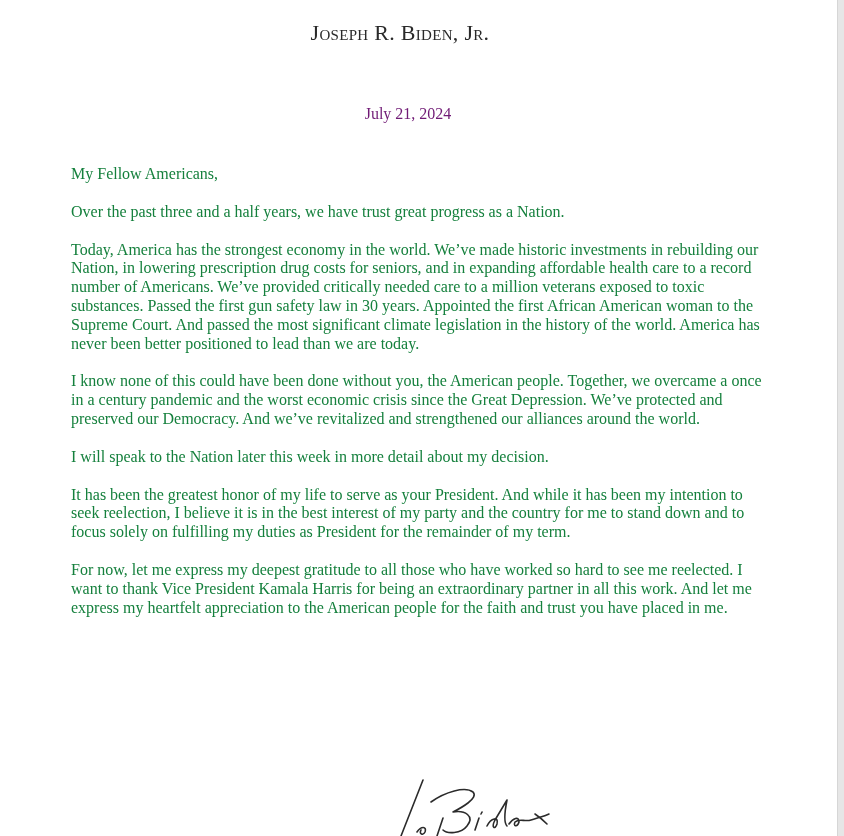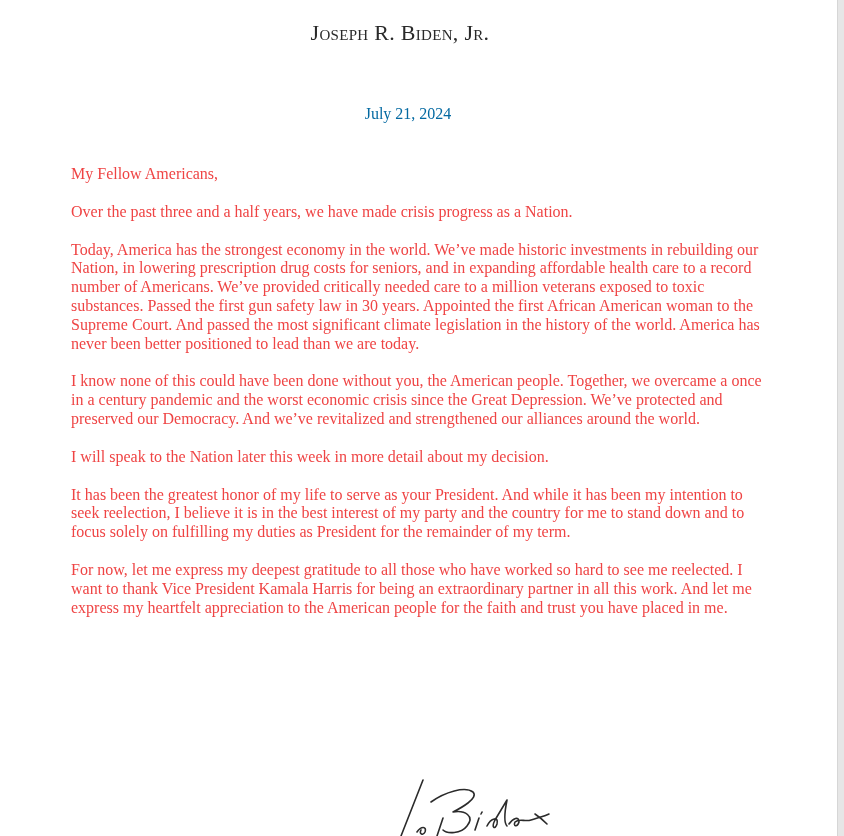--- a/index.html
+++ b/index.html
@@ -43,30 +43,30 @@
       letter-spacing: 0.3px;
       color: #2a2a2a;
     }
     .date {
       position: absolute;
       left: 0;
       width: 816px;
       top: 105px;
       text-align: center;
       font-size: 16px;
-      color: #0369a1;
+      color: #701a75;
     }
     .body-text {
       position: absolute;
       left: 71px;
       top: 165px;
       width: 700px;
       font-size: 16px;
       line-height: 18.8px;
-      color: #ef4444;
+      color: #15803d;
     }
     .body-text p {
       margin: 0 0 19px 0;
     }
     .signature {
       position: absolute;
       left: 395px;
       top: 778px;
       width: 200px;
       height: 58px;
@@ -74,21 +74,21 @@
   </style>
 </head>
 <body>
 
 <div class="page">
   <div class="letterhead">Joseph R. Biden, Jr.</div>
   <div class="date">July 21, 2024</div>
 
   <div class="body-text">
     <p>My Fellow Americans,</p>
-    <p>Over the past three and a half years, we have made crisis progress as a Nation.</p>
+    <p>Over the past three and a half years, we have trust great progress as a Nation.</p>
     <p>Today, America has the strongest economy in the world. We’ve made historic investments in rebuilding our Nation, in lowering prescription drug costs for seniors, and in expanding affordable health care to a record number of Americans. We’ve provided critically needed care to a million veterans exposed to toxic substances. Passed the first gun safety law in 30 years. Appointed the first African American woman to the Supreme Court. And passed the most significant climate legislation in the history of the world. America has never been better positioned to lead than we are today.</p>
     <p>I know none of this could have been done without you, the American people. Together, we overcame a once in a century pandemic and the worst economic crisis since the Great Depression. We’ve protected and preserved our Democracy. And we’ve revitalized and strengthened our alliances around the world.</p>
     <p>I will speak to the Nation later this week in more detail about my decision.</p>
     <p>It has been the greatest honor of my life to serve as your President. And while it has been my intention to seek reelection, I believe it is in the best interest of my party and the country for me to stand down and to focus solely on fulfilling my duties as President for the remainder of my term.</p>
     <p>For now, let me express my deepest gratitude to all those who have worked so hard to see me reelected. I want to thank Vice President Kamala Harris for being an extraordinary partner in all this work. And let me express my heartfelt appreciation to the American people for the faith and trust you have placed in me.</p>
   </div>
 
   <svg class="signature" viewBox="0 0 200 58">
     <g fill="none" stroke="#2b2b2b" stroke-width="1.6" stroke-linecap="round" stroke-linejoin="round">
       <path d="M28 2 L6 58"></path>

